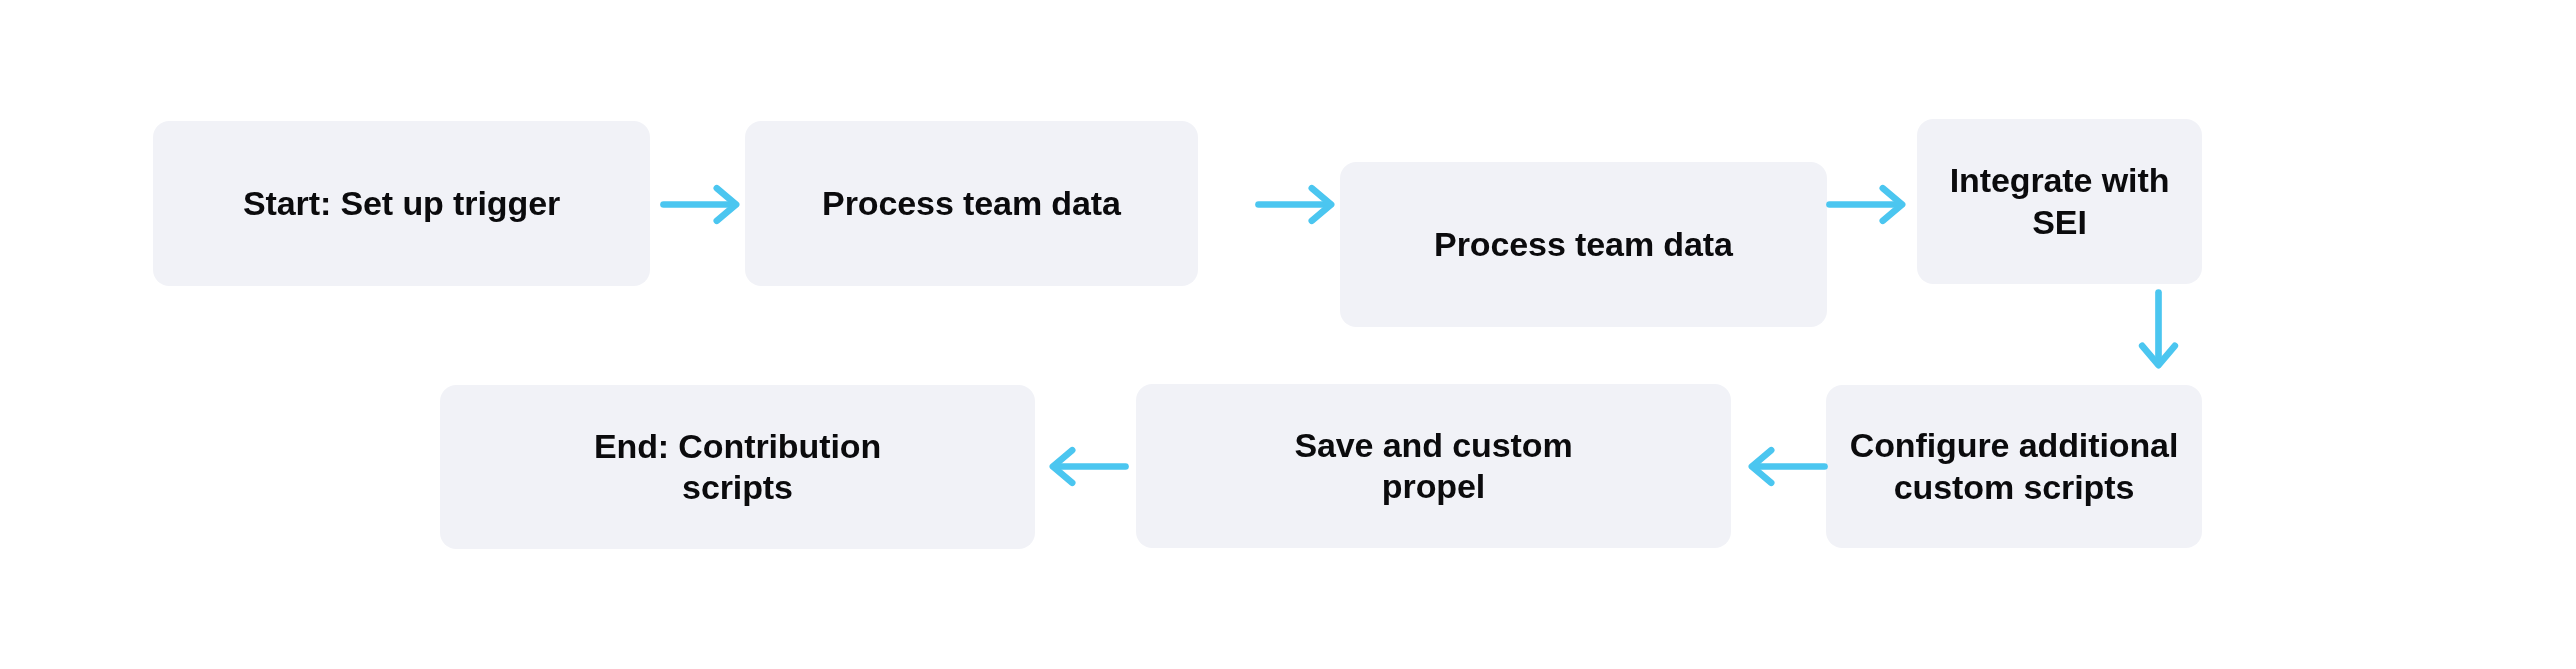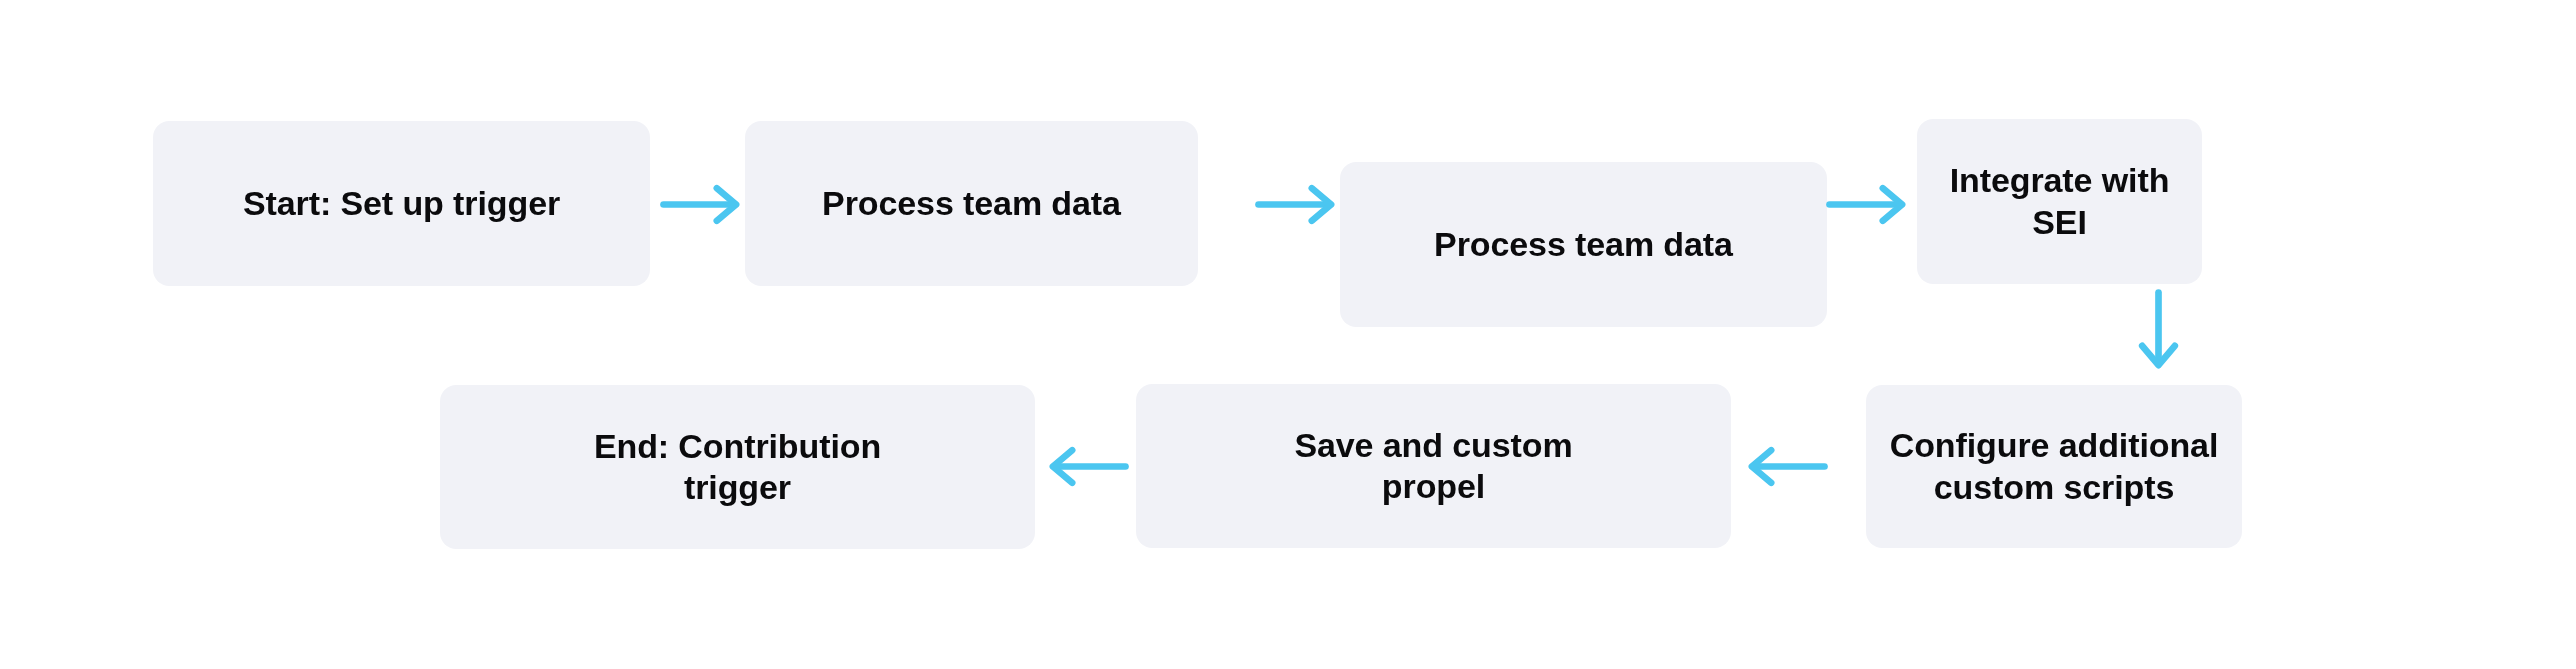--- a/index.html
+++ b/index.html
@@ -51,21 +51,21 @@
 
   
   #node-start      { left: 153px;  top: 121px; width: 497px; height: 165px; }
   #node-retrieve   { left: 745px; top: 121px; width: 453px; height: 165px; }
   #node-process    { left: 1340px; top: 132px; width: 487px; height: 165px; margin-top: 30px; }
   #node-integrate  { left: 1917px; top: 119px; width: 285px; height: 165px; }
 
   
   #node-end        { left: 440px;  top: 385px; width: 595px; height: 164px; }
   #node-save       { left: 1136px; top: 384px; width: 595px; height: 164px; }
-  #node-configure  { left: 1826px; top: 385px; width: 376px; height: 163px; margin-left: 40px; }
+  #node-configure  { left: 1826px; top: 385px; width: 376px; height: 163px; }
 
   
   #edge-start-retrieve   { left: 662px;  top: 185px; width: 83px; height: 39px; }
   #edge-retrieve-process { left: 1257px; top: 185px; width: 83px; height: 39px; }
   #edge-process-integrate{ left: 1828px; top: 185px; width: 83px; height: 39px; }
   #edge-integrate-configure { left: 2139px; top: 291px; width: 39px; height: 83px; }
   #edge-configure-save   { left: 1743px; top: 447px; width: 83px; height: 39px; }
   #edge-save-propel-end  { left: 1044px; top: 447px; width: 83px; height: 39px; }
 </style>
 </head>
@@ -136,17 +136,17 @@
 
   <div class="edge" id="edge-save-propel-end">
     <svg width="83" height="39" viewBox="0 0 112 52" fill="none">
       <path d="M14 26 H110" stroke="#4BC6F0" stroke-width="9" stroke-linecap="round"></path>
       <path d="M38 4 L12 26 L38 48" stroke="#4BC6F0" stroke-width="9" stroke-linecap="round" stroke-linejoin="round" fill="none"></path>
     </svg>
   </div>
 
   <div class="node" id="node-end">
     <span class="node-label">End: Contribution
-trigger</span>
+scripts</span>
   </div>
 
 </div>
 
 
 </body></html>

